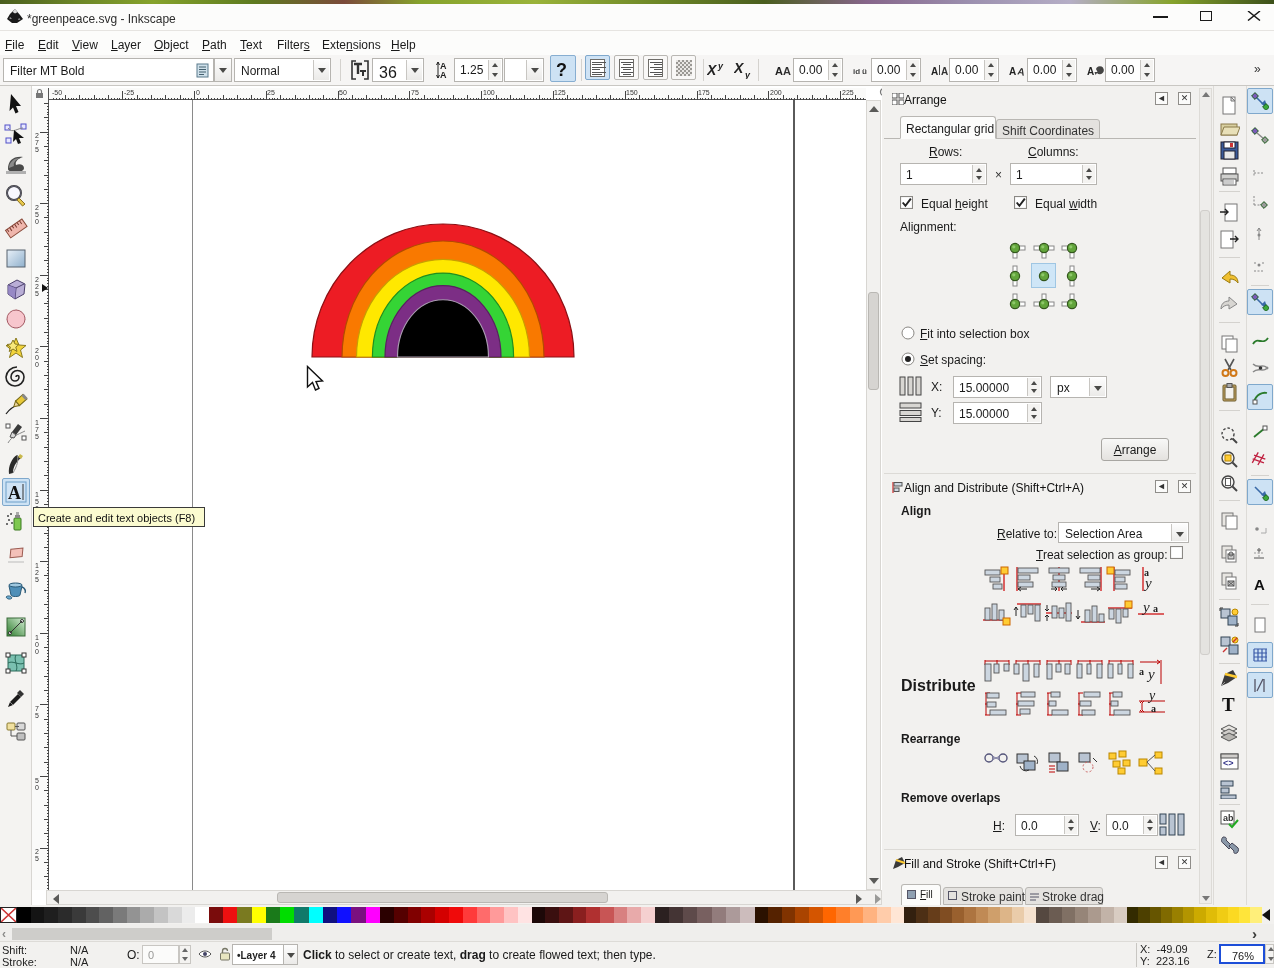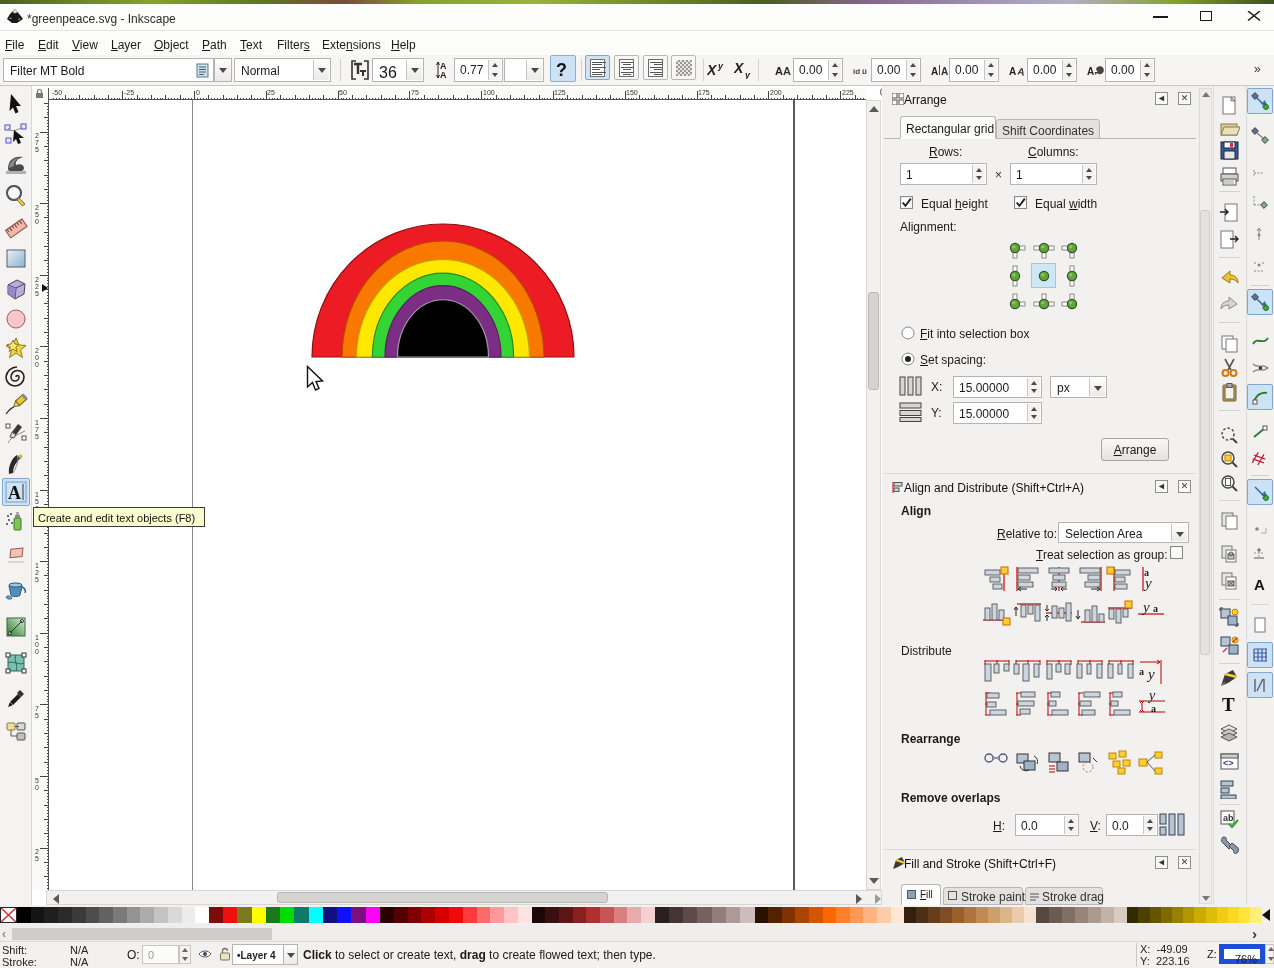--- a/index.html
+++ b/index.html
@@ -68,21 +68,21 @@
 <div class="ab bdr" style="left:372px;top:58px;width:52px;height:24px">
     <div class="ab" style="left:6px;top:5px;font-size:16px">36</div>
     <div class="dd"></div>
   </div>
 <svg class="ab" style="left:436px;top:60px" width="18" height="20" viewBox="0 0 18 20">
     <text x="4" y="9" font-size="9" font-weight="bold" fill="#222">A</text>
     <text x="4" y="18" font-size="9" font-weight="bold" fill="#222">A</text>
     <path d="M2 2 v16 M2 2 l-1.5 3 M2 2 l1.5 3 M2 18 l-1.5 -3 M2 18 l1.5 -3" stroke="#222" stroke-width="1" fill="none"></path>
   </svg>
 <div class="spin" style="left:454px;top:58px;width:49px;height:24px">
-    <span>0.77</span>
+    <span>1.25</span>
     <div class="arrows"></div>
   </div>
 <div class="ab bdr" style="left:504px;top:58px;width:40px;height:24px">
     <div class="dd"></div>
   </div>
 <div class="ab" style="left:550px;top:55px;width:26px;height:27px;background:#cde2f4;border:1px solid #87aed1;border-radius:2px"></div>
 <div class="ab" style="left:556px;top:60px;font-size:18px;font-weight:bold;color:#111">?</div>
 <div class="sep" style="left:581px;top:59px;height:22px"></div>
 <div class="ab" style="left:585px;top:55px;width:25px;height:25px;background:#cfe3f5;border:1px solid #7fa8cc;border-radius:2px">
     <div style="position:absolute;left:4px;top:3px;width:15px;height:18px;background:#fff;border:1px solid #6f6d69">
@@ -1172,21 +1172,21 @@
     <rect x="19" y="1" width="7" height="7" fill="#fc3" stroke="#c60"></rect>
     <rect x="3" y="9" width="5" height="10" fill="#ccd6e0" stroke="#555" stroke-width="0.9"></rect>
     <rect x="10" y="9" width="5" height="14" fill="#ccd6e0" stroke="#555" stroke-width="0.9"></rect>
     <rect x="17" y="9" width="5" height="8" fill="#ccd6e0" stroke="#555" stroke-width="0.9"></rect>
   </svg>
 <svg class="ab" style="left:1137px;top:600px" width="30" height="26" viewBox="0 0 30 26">
     <path d="M1 14 h26" stroke="#c00" stroke-width="1.2"></path>
     <text x="6" y="12" font-size="15" font-style="italic" font-family="Liberation Serif" fill="#222">y</text>
     <text x="16" y="12" font-size="10" font-weight="bold" font-family="Liberation Serif" fill="#222">a</text>
   </svg>
-<div class="ab" style="left:901px;top:644px;font-size:12px;font-weight:normal">Distribute</div>
+<div class="ab" style="left:901px;top:677px;font-size:16px;font-weight:bold">Distribute</div>
 <svg class="ab" style="left:982px;top:659px" width="30" height="26" viewBox="0 0 30 26">
     <path d="M3 2 h24 M3 1 v5 M27 1 v5 M15 1 v4" stroke="#b00" fill="none"></path>
     <rect x="3" y="5" width="6" height="17" fill="#ccd6e0" stroke="#555" stroke-width="0.9"></rect>
     <rect x="12" y="5" width="5" height="9" fill="#ccd6e0" stroke="#555" stroke-width="0.9"></rect>
     <rect x="22" y="5" width="5" height="7" fill="#ccd6e0" stroke="#555" stroke-width="0.9"></rect>
   </svg>
 <svg class="ab" style="left:1013px;top:659px" width="30" height="26" viewBox="0 0 30 26">
     <path d="M3 2 h24 M3 1 v5 M27 1 v5 M15 1 v4" stroke="#b00" fill="none"></path>
     <rect x="1" y="5" width="5" height="10" fill="#ccd6e0" stroke="#555" stroke-width="0.9"></rect>
     <rect x="10" y="5" width="6" height="17" fill="#ccd6e0" stroke="#555" stroke-width="0.9"></rect>
@@ -1672,18 +1672,18 @@
 <div class="ab" style="left:232px;top:944px;width:52px;height:21px;background:#fff;border:1px solid #b6b4b0">
     <div class="ab" style="left:4px;top:5px;font-size:10px;font-weight:bold;color:#222">•Layer 4</div>
   </div>
 <div class="ab" style="left:284px;top:944px;width:14px;height:21px;background:linear-gradient(#fdfdfd,#ebeae8);border:1px solid #b6b4b0;border-left:none">
     <div class="ab" style="left:3px;top:8px;border-left:4px solid transparent;border-right:4px solid transparent;border-top:5px solid #4a4a48"></div>
   </div>
 <div class="ab txt12" style="left:303px;top:949px"><b>Click</b> to select or create text, <b>drag</b> to create flowed text; then type.</div>
 <div class="ab txt11" style="left:1140px;top:944px;color:#222">X:&nbsp;&nbsp;-49.09</div>
 <div class="ab txt11" style="left:1140px;top:956px;color:#222">Y:&nbsp;&nbsp;223.16</div>
 <div class="ab txt11" style="left:1207px;top:949px">Z:</div>
-<div class="ab" style="left:1219px;top:944px;width:46px;height:20px;background:#fff;border:5px solid #1d4ed8">
+<div class="ab" style="left:1219px;top:944px;width:46px;height:20px;background:#fff;border:2px solid #1d4ed8">
     <div class="ab" style="left:11px;top:4px;font-size:11px">76%</div>
   </div>
 <div class="ab" style="left:1265px;top:944px;width:9px;height:20px;background:#f4f3f1;border:1px solid #c8c6c2">
     <div style="position:absolute;top:2px;left:2px;border-left:3.5px solid transparent;border-right:3.5px solid transparent;border-bottom:4px solid #666"></div>
     <div style="position:absolute;bottom:2px;left:2px;border-left:3.5px solid transparent;border-right:3.5px solid transparent;border-top:4px solid #666"></div>
   </div>
 </body></html>

